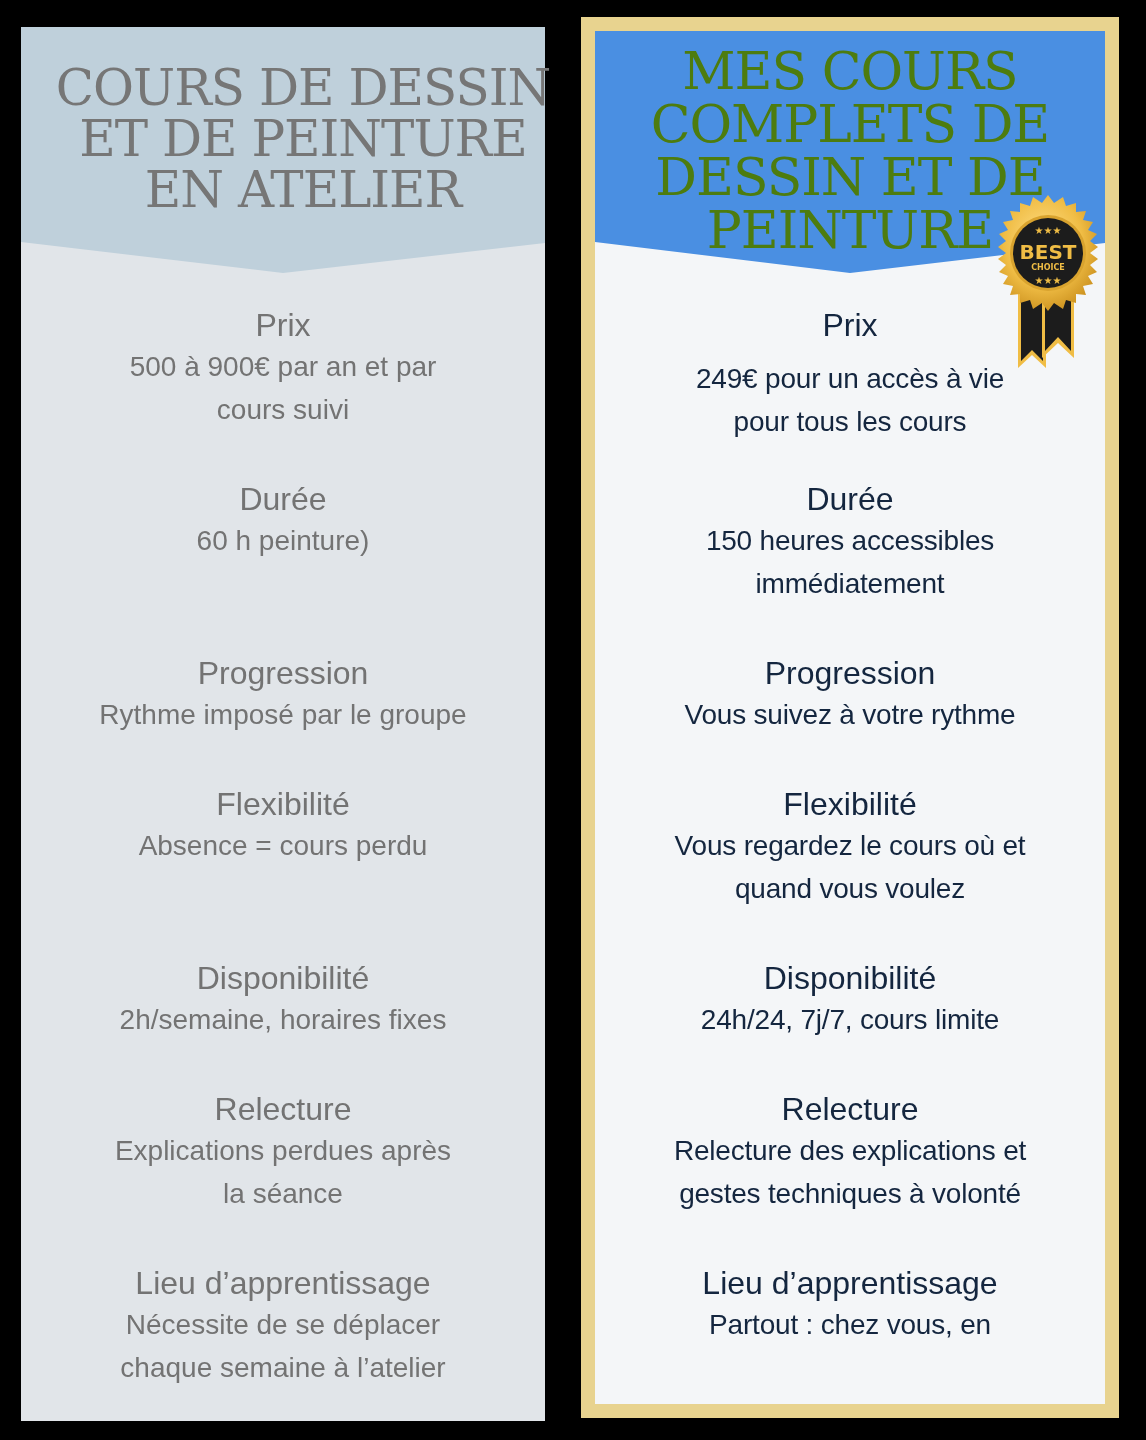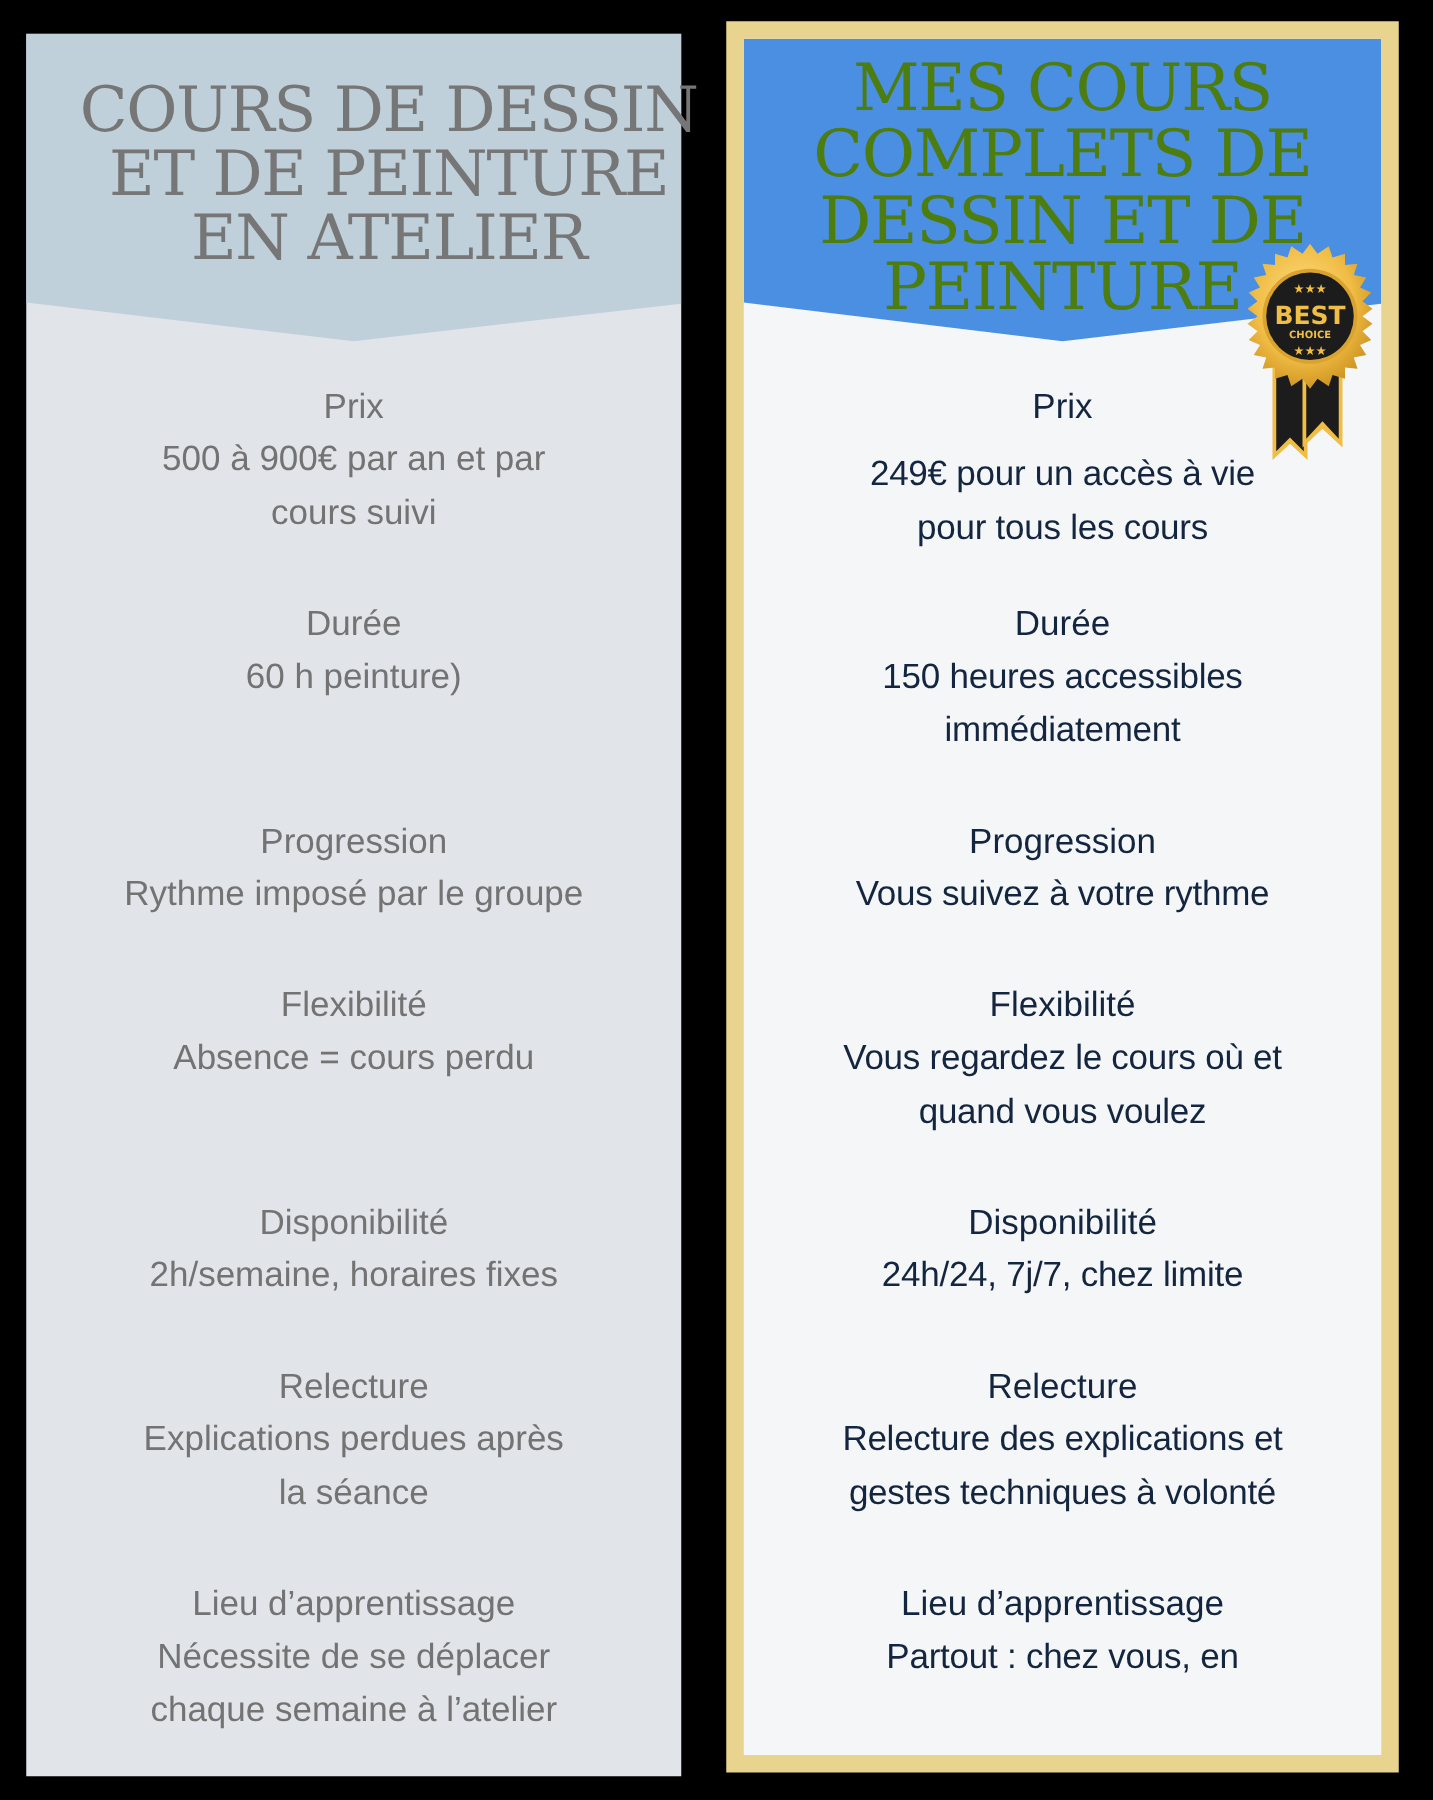--- a/index.html
+++ b/index.html
@@ -8,21 +8,21 @@
     position: relative; overflow: hidden;
     font-family: "Liberation Sans", "DejaVu Sans", sans-serif;
   }
   .panel { position: absolute; }
   
   #left-panel {
     left: 21px; top: 27px; width: 524px; height: 1394px;
     background: #e1e5e9;
   }
   #left-header {
-    position: absolute; left: 0; top: 0; width: 564px; height: 246px; padding-left: 16px;
+    position: absolute; left: 0; top: 0; width: 564px; height: 246px;
   }
   #left-header svg { position: absolute; left: 0; top: 0; }
   .title {
     position: absolute; left: 0; right: 0; text-align: center;
     font-family: "DejaVu Serif", "Liberation Serif", serif;
     font-weight: normal; letter-spacing: -1px;
     margin: 0;
   }
   #left-title {
     top: 36px; color: #767676; font-size: 50px; line-height: 51px;
@@ -36,21 +36,21 @@
     position: absolute; left: 14px; top: 14px; width: 510px; height: 1373px;
     background: #f4f6f8;
   }
   #right-header { position: absolute; left: 0; top: 0; width: 510px; height: 246px; }
   #right-header svg { position: absolute; left: 0; top: 0; }
   #right-title {
     top: 14px; color: #4d7c0f; font-size: 52px; line-height: 53px;
   }
   .row { position: absolute; left: 0; right: 0; text-align: center; }
   .label {
-    display: block; font-size: 28px; line-height: 40px; font-weight: normal;
+    display: block; font-size: 32px; line-height: 40px; font-weight: normal;
   }
   .value {
     display: block; font-size: 28px; line-height: 43px; font-weight: normal;
   }
   #left-panel .label, #left-panel .value { color: #737373; }
   #right-panel .label, #right-panel .value { color: #14263f; }
   #right-panel .value { letter-spacing: -0.2px; }
   
   #badge { position: absolute; left: 988px; top: 193px; width: 122px; height: 185px; }
 </style>
@@ -130,21 +130,21 @@
       <span class="label">Progression</span>
       <span class="value">Vous suivez à votre rythme</span>
     </div>
     <div class="row" style="top:753px">
       <span class="label">Flexibilité</span>
       <span class="value">Vous regardez le cours où et</span>
       <span class="value">quand vous voulez</span>
     </div>
     <div class="row" style="top:927px">
       <span class="label">Disponibilité</span>
-      <span class="value">24h/24, 7j/7, chez limite</span>
+      <span class="value">24h/24, 7j/7, cours limite</span>
     </div>
     <div class="row" style="top:1058px">
       <span class="label">Relecture</span>
       <span class="value">Relecture des explications et</span>
       <span class="value">gestes techniques à volonté</span>
     </div>
     <div class="row" style="top:1232px">
       <span class="label">Lieu d’apprentissage</span>
       <span class="value">Partout : chez vous, en</span>
     </div>

